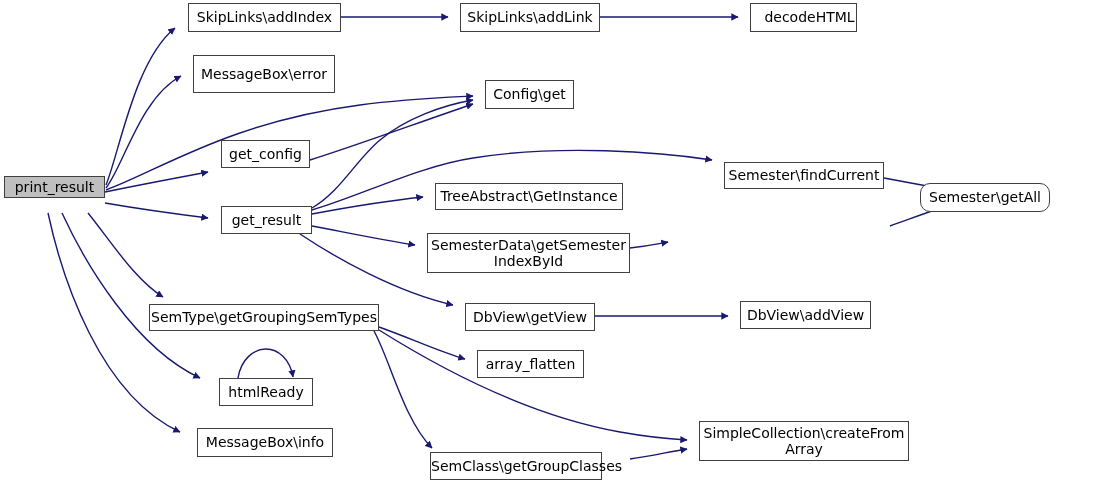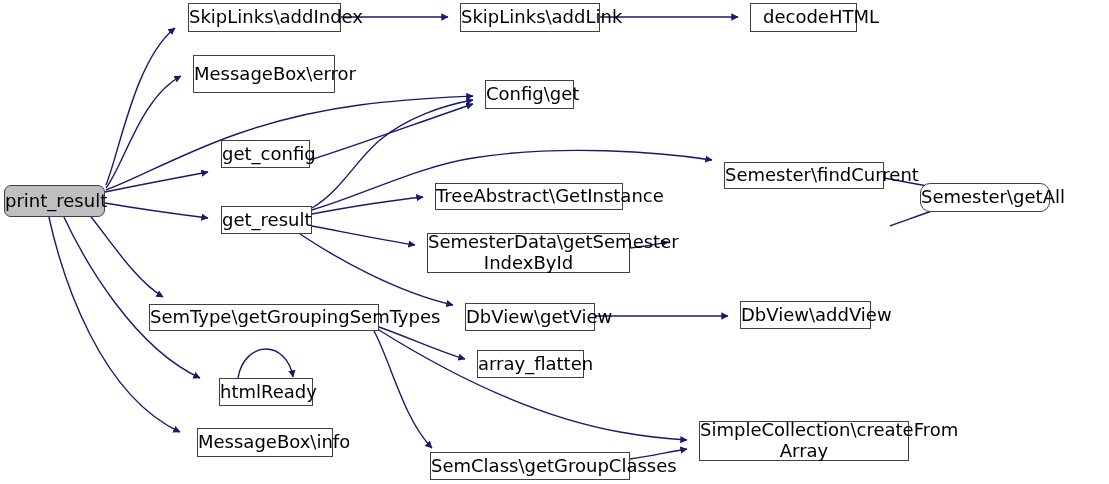--- a/index.html
+++ b/index.html
@@ -23,21 +23,21 @@
     top: 0;
     width: 1109px;
     height: 484px;
   }
   .node {
     position: absolute;
     box-sizing: border-box;
     border: 1px solid #404040;
     background: #ffffff;
     color: #000000;
-    font-size: 18px;
+    font-size: 14px;
     line-height: 1.16;
     display: flex;
     align-items: center;
     justify-content: center;
     text-align: center;
     white-space: pre;
     letter-spacing: 0px;
   }
   .node.current {
     background: #bfbfbf;
@@ -106,21 +106,21 @@
       <path d="M 379,330 C 430,362 520,414 620,432 648,437 669,439 687,440"></path>
 
       <path d="M 374,331 C 390,360 404,420 432,448"></path>
 
       <path d="M 630,459 C 652,456 668,452 687,449"></path>
 
       <path d="M 238,378 C 241,359 254,349 266,349 278,349 290,359 293,377"></path>
     </g>
   </svg>
 
-  <div class="node current" style="left:4px;top:185px;width:101px;height:32px;border-radius:7px;">
+  <div class="node current" style="left:4px;top:176px;width:101px;height:22px;">
     <span class="node-label">print_result</span>
   </div>
   <div class="node" style="left:188px;top:3px;width:153px;height:29px;">
     <span class="node-label">SkipLinks\addIndex</span>
   </div>
   <div class="node" style="left:193px;top:55px;width:142px;height:38px;">
     <span class="node-label">MessageBox\error</span>
   </div>
   <div class="node" style="left:485px;top:80px;width:89px;height:29px;">
     <span class="node-label">Config\get</span>
@@ -161,21 +161,21 @@
   </div>
   <div class="node" style="left:477px;top:350px;width:107px;height:28px;">
     <span class="node-label">array_flatten</span>
   </div>
   <div class="node" style="left:219px;top:378px;width:94px;height:28px;">
     <span class="node-label">htmlReady</span>
   </div>
   <div class="node" style="left:197px;top:428px;width:136px;height:29px;">
     <span class="node-label">MessageBox\info</span>
   </div>
-  <div class="node" style="left:430px;top:452px;width:200px;height:28px;">
+  <div class="node" style="left:430px;top:452px;width:172px;height:28px;">
     <span class="node-label">SemClass\getGroupClasses</span>
   </div>
   <div class="node" style="left:699px;top:421px;width:210px;height:40px;">
     <span class="node-label">SimpleCollection\createFrom
 Array</span>
   </div>
 
 </div>
 
 </body></html>

